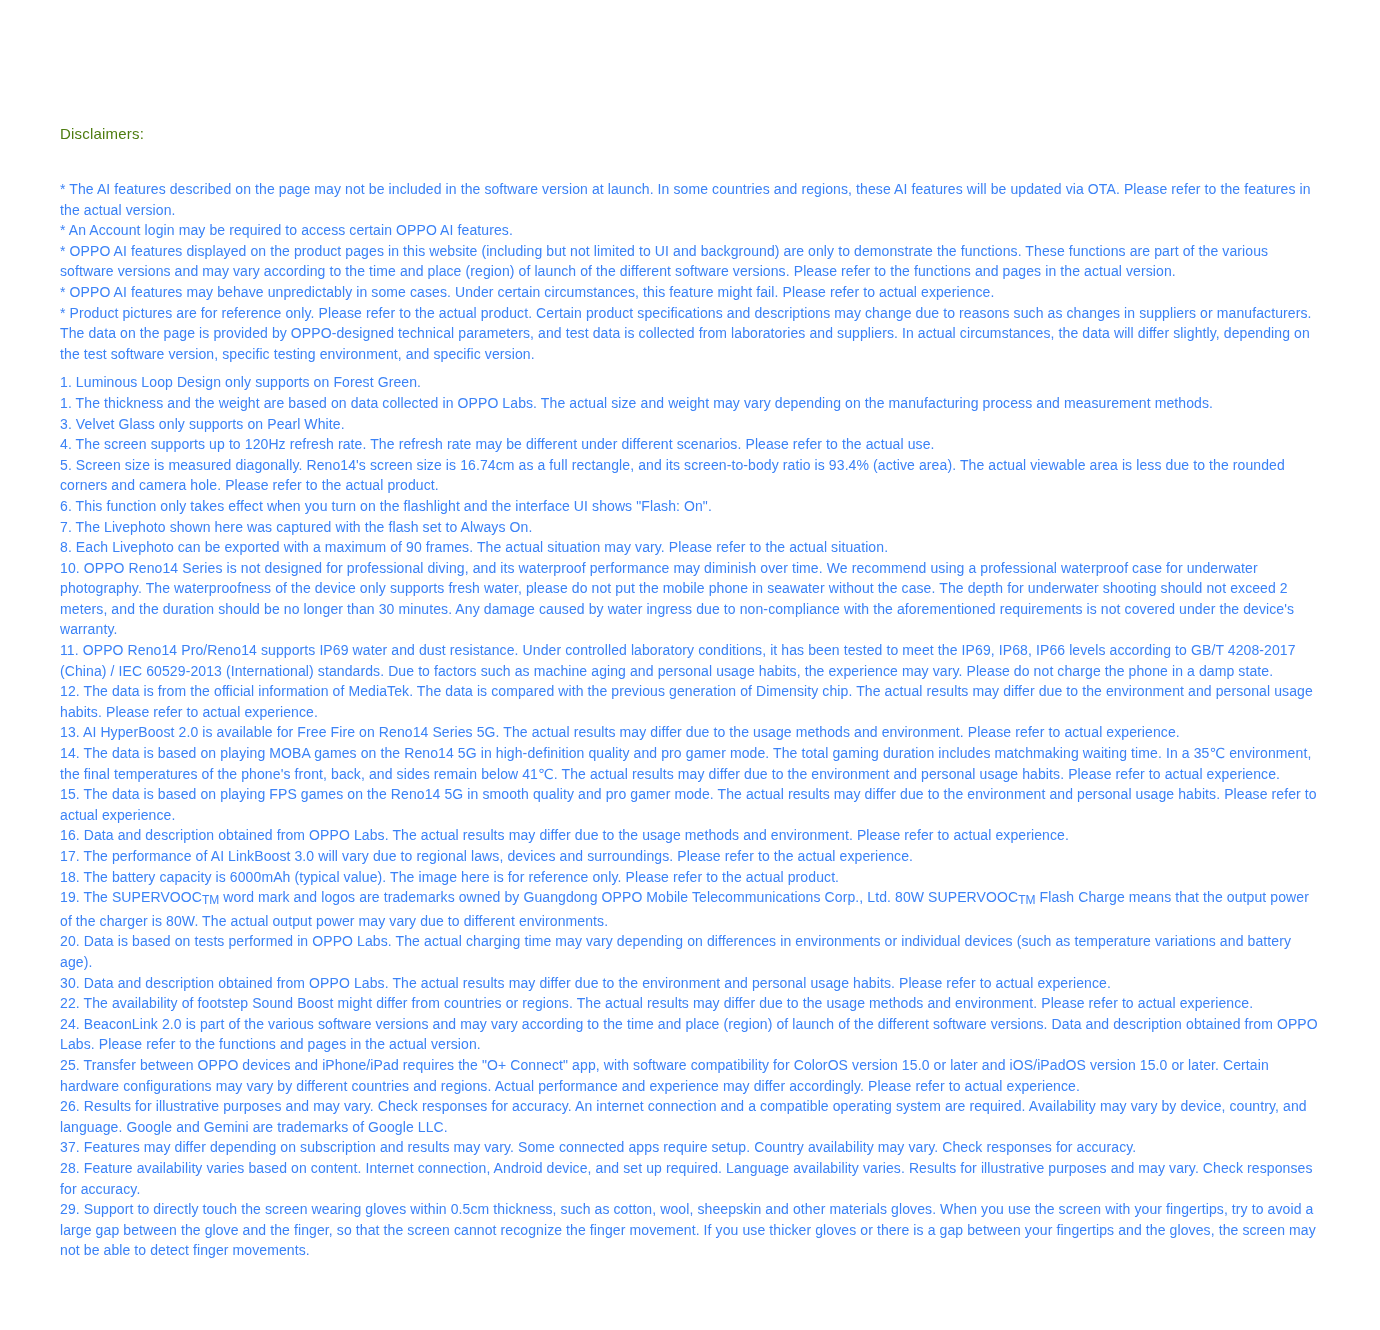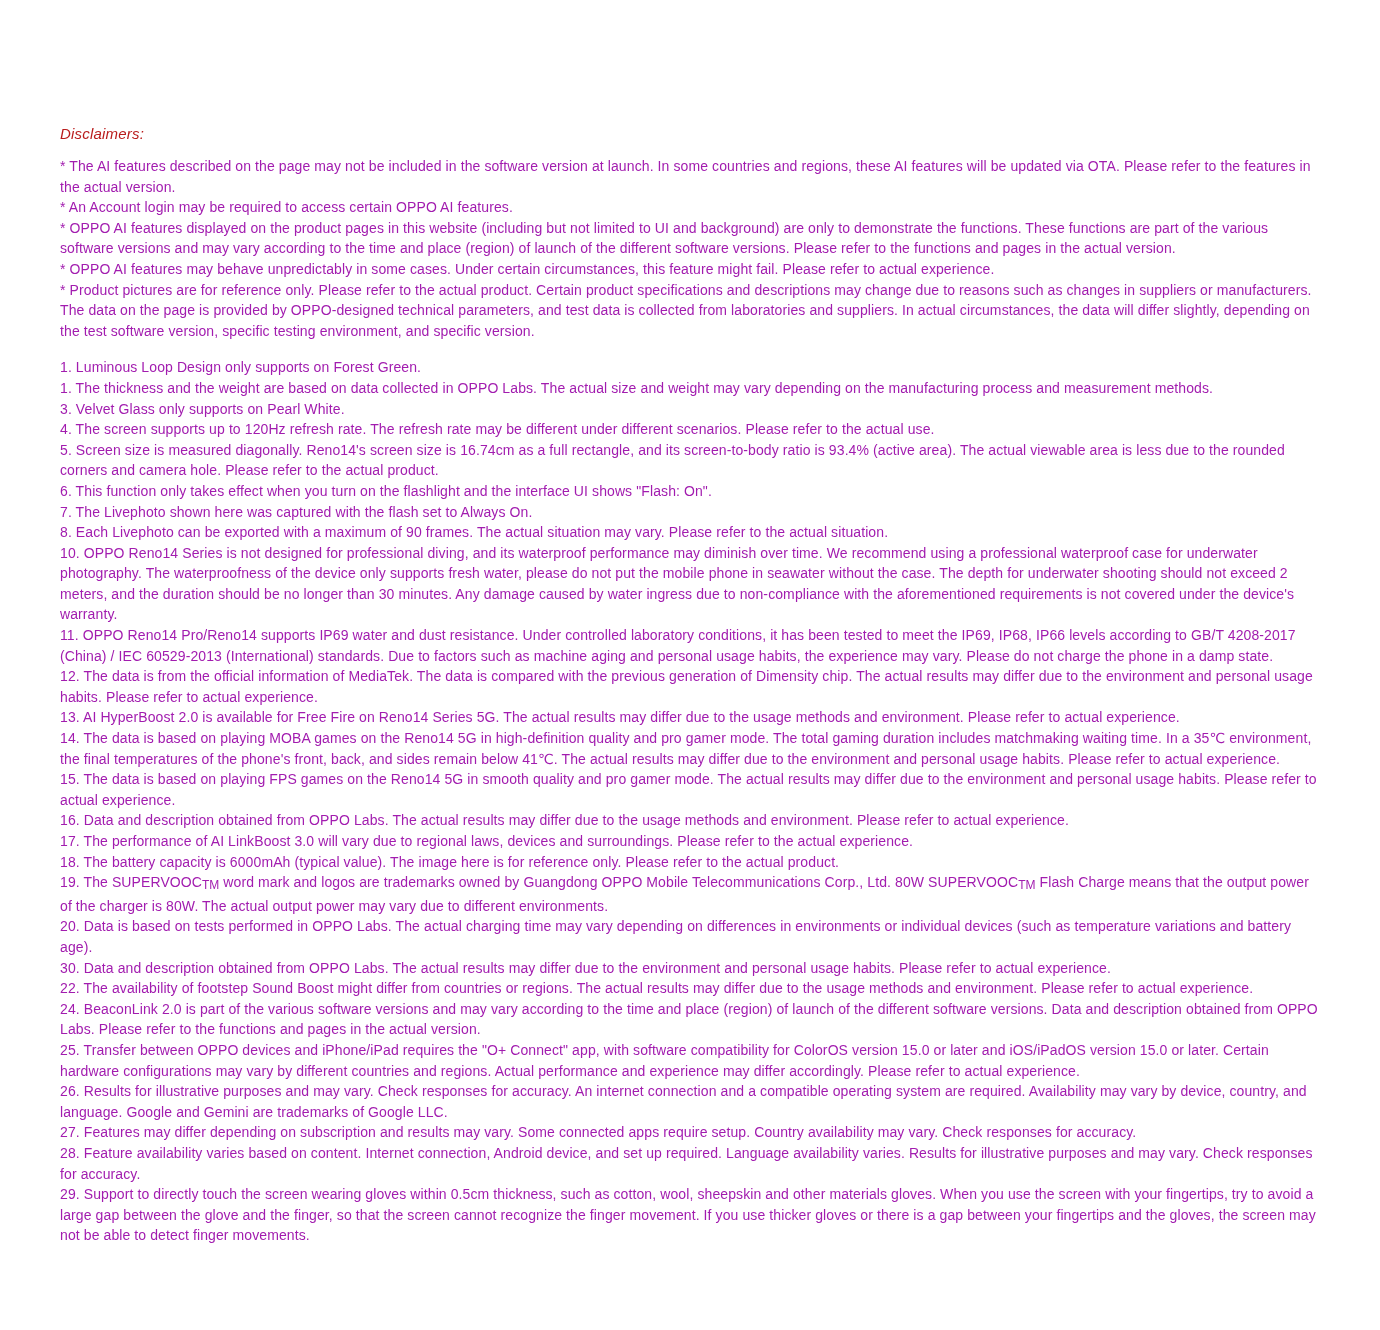--- a/index.html
+++ b/index.html
@@ -14,39 +14,38 @@
     font-family: "Liberation Sans", "DejaVu Sans", sans-serif;
   }
   .content {
     box-sizing: border-box;
     padding: 124px 58px 0 60px;
     width: 1380px;
   }
   .heading {
     font-size: 15px;
     font-weight: 500;
-    color: #b91c1c;
+    color: #4d7c0f;
     letter-spacing: 0.2px;
-    margin: 0 0 12px 0;
+    margin: 0 0 35px 0;
     line-height: 20px;
-    font-style: italic;
   }
   .note {
     margin: 0;
     font-size: 14px;
     line-height: 20.6px;
-    color: #a21caf;
+    color: #3b82f6;
     letter-spacing: 0.1px;
     font-weight: 400;
   }
   .notes-block {
     max-width: 1262px;
   }
   .numbered-block {
-    margin-top: 16px;
+    margin-top: 8px;
   }
   .sub {
     font-size: 12px;
     vertical-align: -2px;
     letter-spacing: 0;
   }
 </style>
 </head>
 <body>
 
@@ -79,17 +78,17 @@
       <p class="note"><span>16. Data and description obtained from OPPO Labs. The actual results may differ due to the usage methods and environment. Please refer to actual experience.</span></p>
       <p class="note"><span>17. The performance of AI LinkBoost 3.0 will vary due to regional laws, devices and surroundings. Please refer to the actual experience.</span></p>
       <p class="note"><span>18. The battery capacity is 6000mAh (typical value). The image here is for reference only. Please refer to the actual product.</span></p>
       <p class="note"><span>19. The SUPERVOOC</span><span class="sub">TM</span><span> word mark and logos are trademarks owned by Guangdong OPPO Mobile Telecommunications Corp., Ltd. 80W SUPERVOOC</span><span class="sub">TM</span><span> Flash Charge means that the output power of the charger is 80W. The actual output power may vary due to different environments.</span></p>
       <p class="note"><span>20. Data is based on tests performed in OPPO Labs. The actual charging time may vary depending on differences in environments or individual devices (such as temperature variations and battery age).</span></p>
       <p class="note"><span>30. Data and description obtained from OPPO Labs. The actual results may differ due to the environment and personal usage habits. Please refer to actual experience.</span></p>
       <p class="note"><span>22. The availability of footstep Sound Boost might differ from countries or regions. The actual results may differ due to the usage methods and environment. Please refer to actual experience.</span></p>
       <p class="note"><span>24. BeaconLink 2.0 is part of the various software versions and may vary according to the time and place (region) of launch of the different software versions. Data and description obtained from OPPO Labs. Please refer to the functions and pages in the actual version.</span></p>
       <p class="note"><span>25. Transfer between OPPO devices and iPhone/iPad requires the "O+ Connect" app, with software compatibility for ColorOS version 15.0 or later and iOS/iPadOS version 15.0 or later. Certain hardware configurations may vary by different countries and regions. Actual performance and experience may differ accordingly. Please refer to actual experience.</span></p>
       <p class="note"><span>26. Results for illustrative purposes and may vary. Check responses for accuracy. An internet connection and a compatible operating system are required. Availability may vary by device, country, and language. Google and Gemini are trademarks of Google LLC.</span></p>
-      <p class="note"><span>27. Features may differ depending on subscription and results may vary. Some connected apps require setup. Country availability may vary. Check responses for accuracy.</span></p>
+      <p class="note"><span>37. Features may differ depending on subscription and results may vary. Some connected apps require setup. Country availability may vary. Check responses for accuracy.</span></p>
       <p class="note"><span>28. Feature availability varies based on content. Internet connection, Android device, and set up required. Language availability varies. Results for illustrative purposes and may vary. Check responses for accuracy.</span></p>
       <p class="note"><span>29. Support to directly touch the screen wearing gloves within 0.5cm thickness, such as cotton, wool, sheepskin and other materials gloves. When you use the screen with your fingertips, try to avoid a large gap between the glove and the finger, so that the screen cannot recognize the finger movement. If you use thicker gloves or there is a gap between your fingertips and the gloves, the screen may not be able to detect finger movements.</span></p>
     </div>
 </div>
 
 </body></html>

